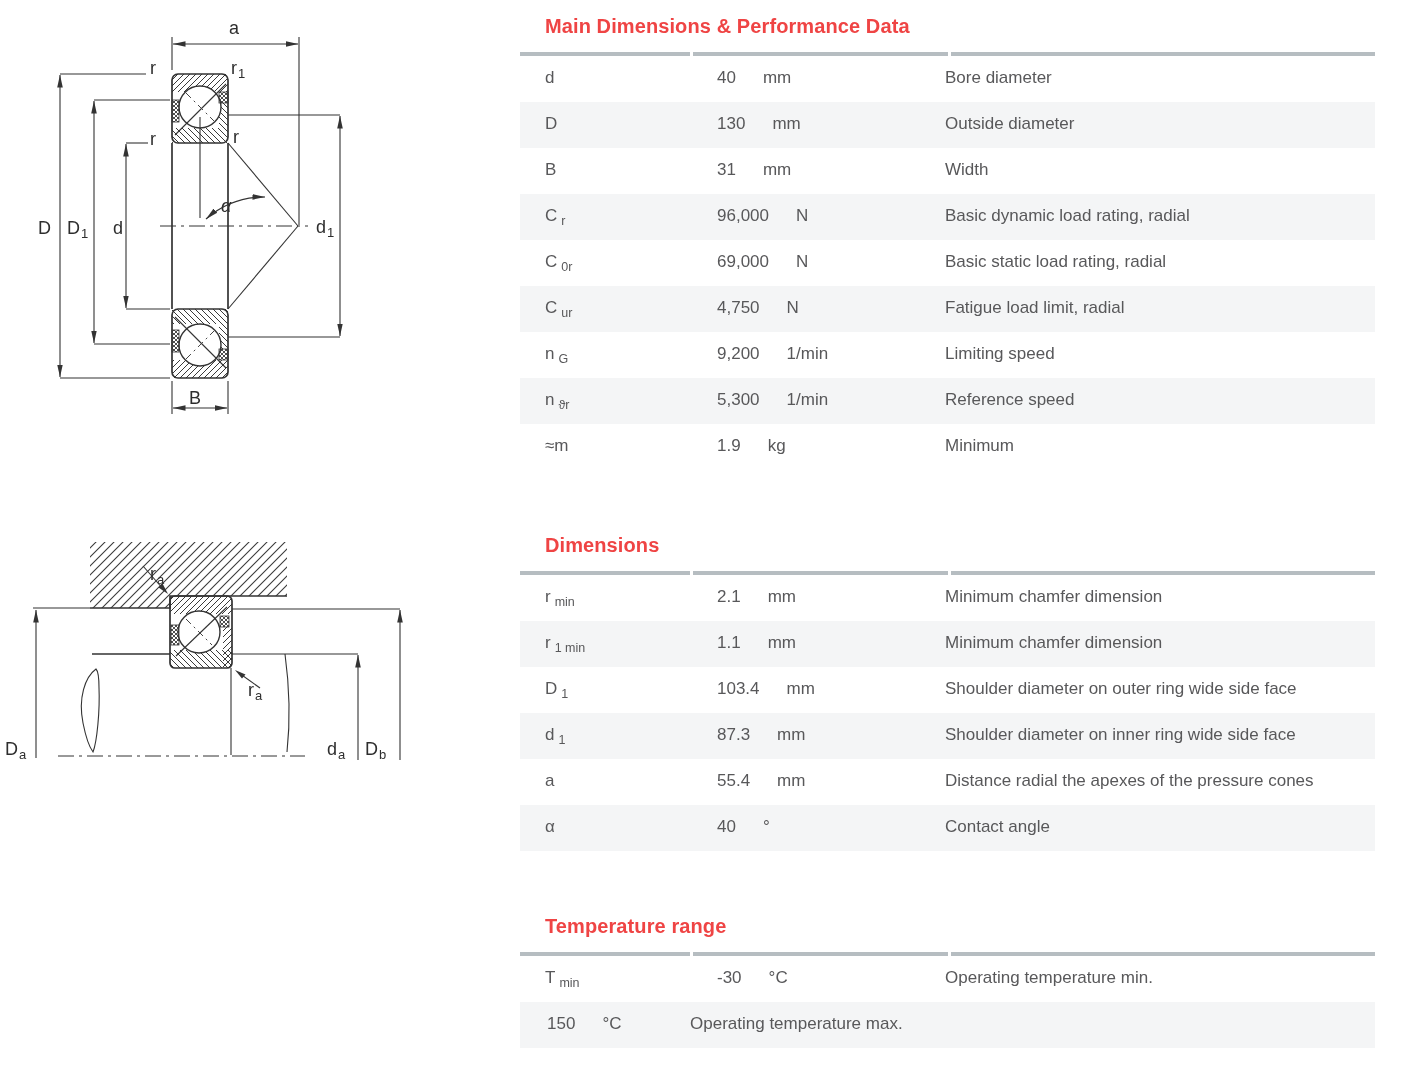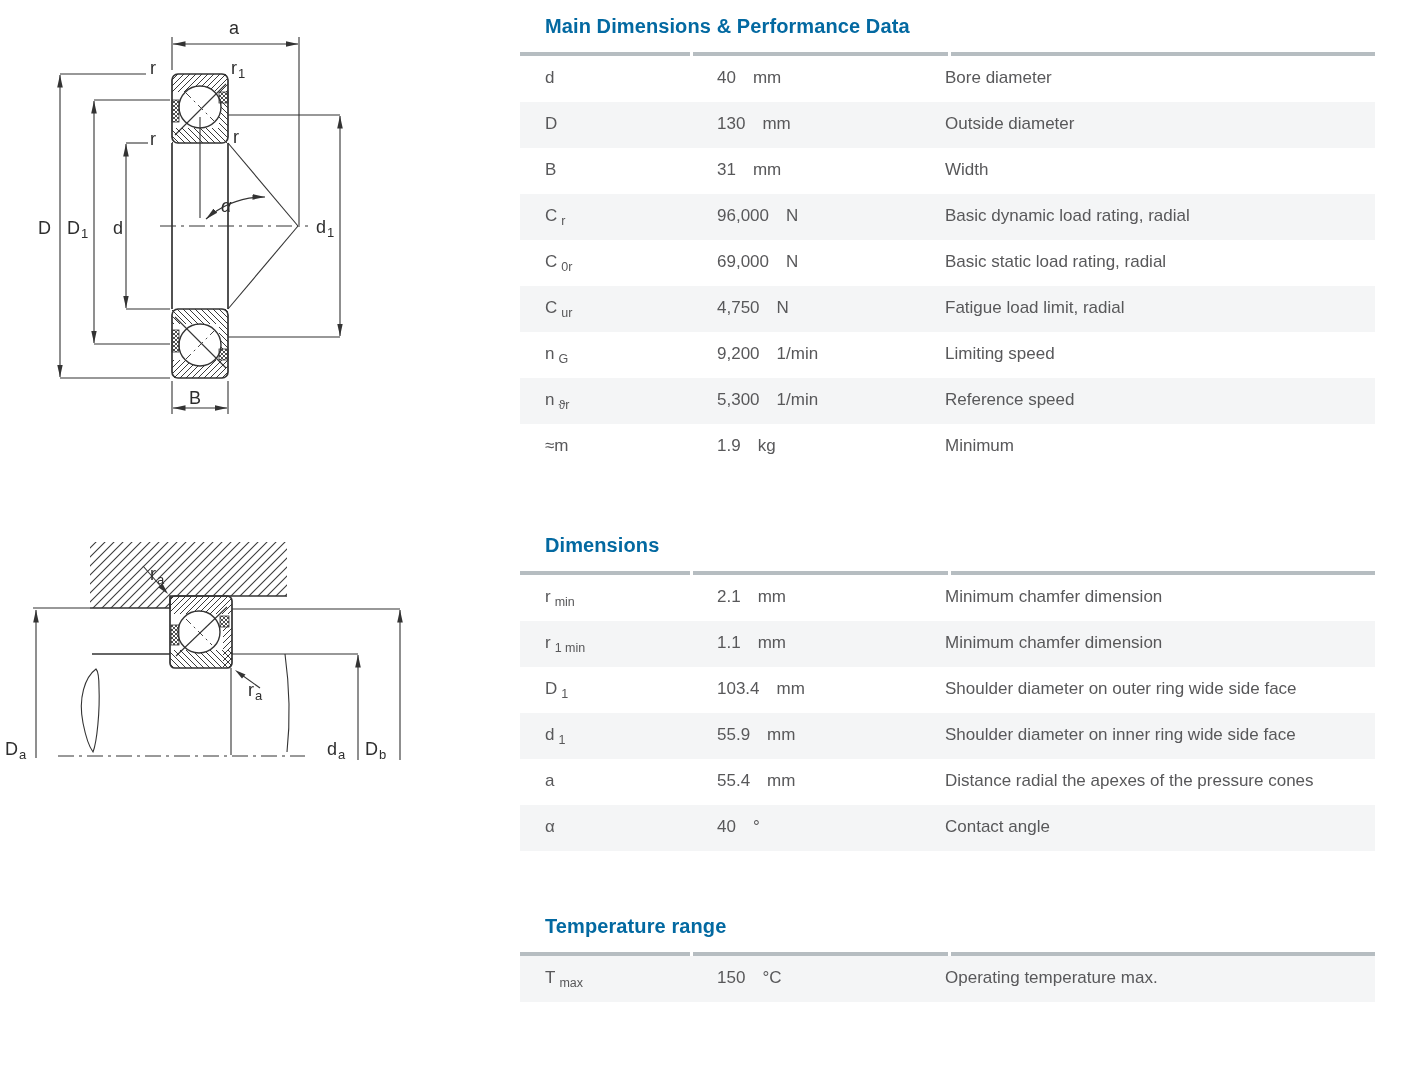--- a/index.html
+++ b/index.html
@@ -5,31 +5,31 @@
   html,body{margin:0;padding:0}
   body{
     width:1423px;height:1077px;position:relative;background:#ffffff;
     font-family:"Liberation Sans","DejaVu Sans",sans-serif;color:#58585a;overflow:hidden;
   }
   .fig{position:absolute;left:0}
   #fig-section{top:0}
   #fig-mount{top:530px}
 
   .tables{position:absolute;left:520px;top:0;width:855px}
-  .sec-title{font-size:20px;line-height:24px;font-weight:700;color:#0369a1;margin:14px 0 14px 25px;letter-spacing:.1px}
+  .sec-title{font-size:20px;line-height:24px;font-weight:700;color:#ef4444;margin:14px 0 14px 25px;letter-spacing:.1px}
   .sec-dimensions .sec-title,.sec-temperature .sec-title{margin-top:63px}
   .thead{display:grid;grid-template-columns:170px 255px 1fr;column-gap:3px;height:4px}
   .hseg{background:#b6bdc1}
   .trow{display:grid;grid-template-columns:170px 255px 1fr;min-height:46px;align-items:start;font-size:17px}
   .trow.shade{background:#f4f5f6}
   .c-sym{padding-left:25px;line-height:44px}
   .c-val{padding-left:27px;line-height:44px}
   .c-desc{padding-right:28px;line-height:44px}
   .sub{font-size:12.5px;position:relative;top:4px;margin-left:4px}
-  .unit{margin-left:17px}
+  .unit{margin-left:27px}
 
   svg text{fill:#2e2e2e;font-size:18px}
   svg .lbl-sub{font-size:13px}
   svg .it{font-style:italic}
   .ol{stroke:#333;stroke-width:1.7;fill:none}
   .tl{stroke:#333;stroke-width:1.1;fill:none}
   .dim{stroke:#333;stroke-width:1.1;fill:none}
   .cl{stroke:#333;stroke-width:1;stroke-dasharray:16 5 3 5;fill:none}
   .cl2{stroke:#444;stroke-width:1;stroke-dasharray:7 4 2 4;fill:none}
   .ball{fill:#fff;stroke:#333;stroke-width:1.4}
@@ -271,40 +271,44 @@
         <div class="c-val"><span class="num">1.1</span><span class="unit">mm</span></div>
         <div class="c-desc">Minimum chamfer dimension</div>
       </div>
       <div class="trow">
         <div class="c-sym"><span class="base">D</span><span class="sub">1</span></div>
         <div class="c-val"><span class="num">103.4</span><span class="unit">mm</span></div>
         <div class="c-desc">Shoulder diameter on outer ring wide side face</div>
       </div>
       <div class="trow shade">
         <div class="c-sym"><span class="base">d</span><span class="sub">1</span></div>
-        <div class="c-val"><span class="num">55.9</span><span class="unit">mm</span></div>
+        <div class="c-val"><span class="num">87.3</span><span class="unit">mm</span></div>
         <div class="c-desc">Shoulder diameter on inner ring wide side face</div>
       </div>
       <div class="trow">
         <div class="c-sym"><span class="base">a</span></div>
         <div class="c-val"><span class="num">55.4</span><span class="unit">mm</span></div>
         <div class="c-desc">Distance radial the apexes of the pressure cones</div>
       </div>
       <div class="trow shade">
         <div class="c-sym"><span class="base">α</span></div>
         <div class="c-val"><span class="num">40</span><span class="unit">°</span></div>
         <div class="c-desc">Contact angle</div>
       </div>
     </section>
     <section class="sec sec-temperature">
       <h2 class="sec-title">Temperature range</h2>
       <div class="thead">
         <i class="hseg"></i>
         <i class="hseg"></i>
         <i class="hseg"></i>
       </div>
-      <div class="trow shade">
-        <div class="c-sym"><span class="base">T</span><span class="sub">max</span></div>
+      <div class="trow">
+        <div class="c-sym"><span class="base">T</span><span class="sub">min</span></div>
+        <div class="c-val"><span class="num">-30</span><span class="unit">°C</span></div>
+        <div class="c-desc">Operating temperature min.</div>
+      </div>
+      <div class="trow shade">
         <div class="c-val"><span class="num">150</span><span class="unit">°C</span></div>
         <div class="c-desc">Operating temperature max.</div>
       </div>
     </section>
   </div>
 
 </body></html>

